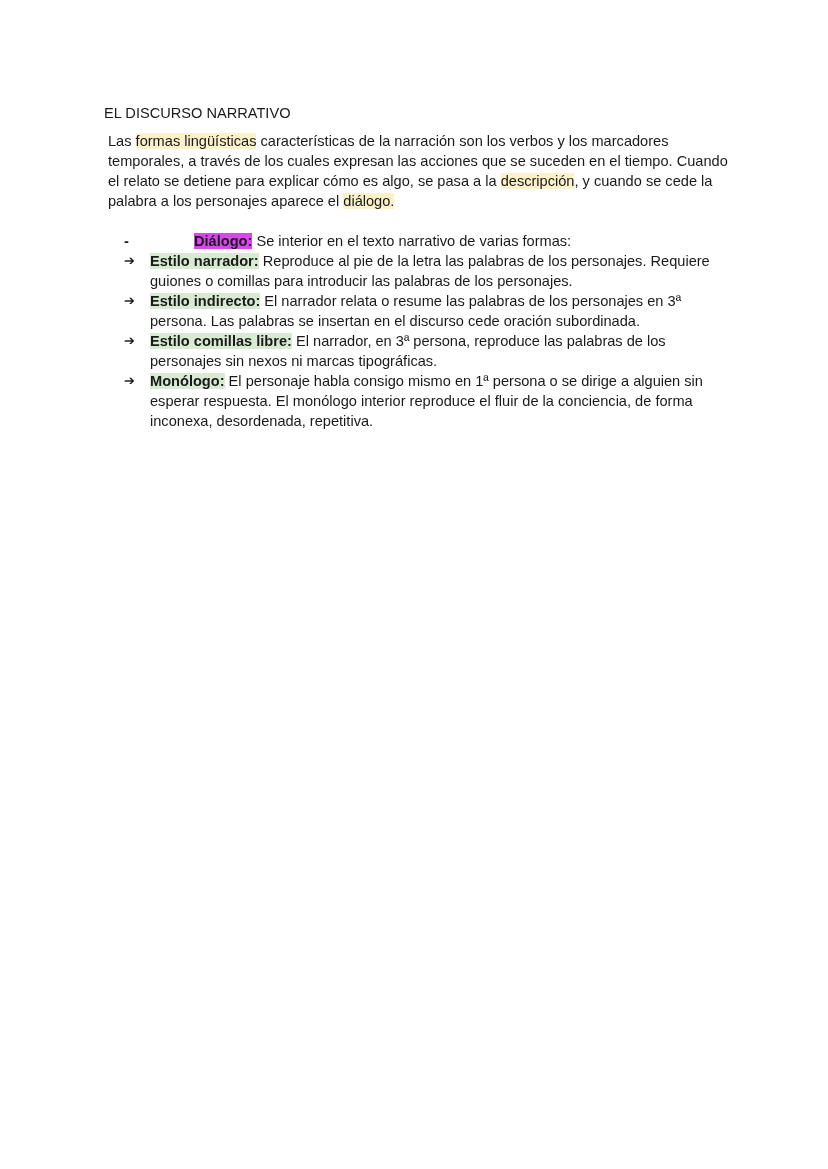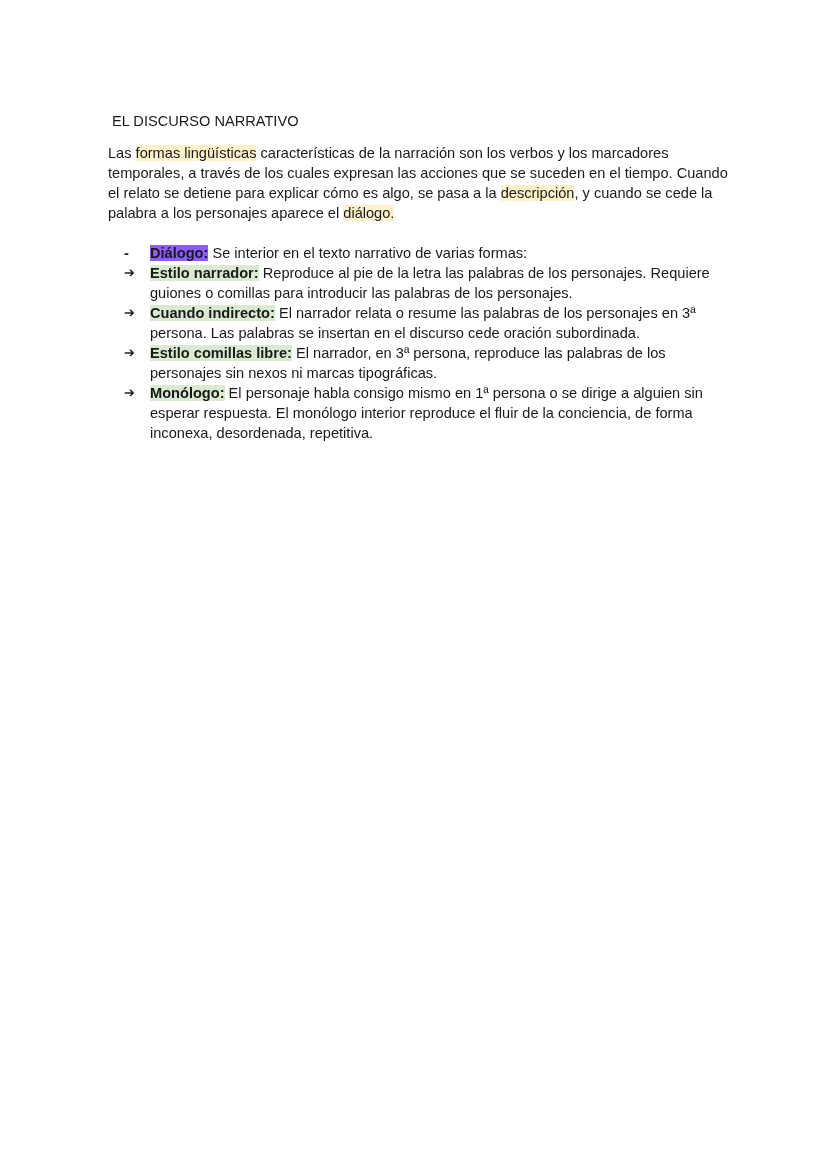--- a/index.html
+++ b/index.html
@@ -2,24 +2,24 @@
 <html><head>
 <meta charset="utf-8">
 <style>
   html, body { margin: 0; padding: 0; }
   body {
     width: 828px; height: 1169px; background: #ffffff;
     font-family: "Liberation Sans", sans-serif; color: #1a1a1a;
     position: relative; overflow: hidden;
   }
   .page { position: absolute; left: 100px; top: 99px; width: 640px; font-size: 14.6px; line-height: 20px; }
-  .title { margin: 12px; font-weight: normal; font-size: 14.6px; }
+  .title { margin: 4px; font-weight: normal; font-size: 14.6px; }
   .para { margin: 8px; }
   .hl-yellow { background: #fdf1c9; }
-  .hl-blue { background: #8b5cf6; }
+  .hl-blue { background: #d946ef; margin-left: 44px; }
   .hl-green { background: #d9ead3; }
   .list { margin-top: 20px; }
   .dash-item { position: relative; padding-left: 50px; }
   .dash { position: absolute; left: 24px; top: 0; font-weight: bold; }
   .sublist { list-style: none; margin: 0; padding: 0 0 0 50px; }
   .sub-item { position: relative; padding-left: 0; }
   .arrow { position: absolute; left: -26px; top: 0; font-size: 13px; }
   b { font-weight: bold; }
 </style>
 </head>
@@ -34,21 +34,21 @@
       <span class="dash">-</span>
       <b class="hl-blue">Diálogo:</b><span> Se interior en el texto narrativo de varias formas:</span>
     </div>
     <ul class="sublist">
       <li class="sub-item">
         <span class="arrow">➔</span>
         <b class="hl-green">Estilo narrador:</b><span> Reproduce al pie de la letra las palabras de los personajes. Requiere guiones o comillas para introducir las palabras de los personajes.</span>
       </li>
       <li class="sub-item">
         <span class="arrow">➔</span>
-        <b class="hl-green">Cuando indirecto:</b><span> El narrador relata o resume las palabras de los personajes en 3ª persona. Las palabras se insertan en el discurso cede oración subordinada.</span>
+        <b class="hl-green">Estilo indirecto:</b><span> El narrador relata o resume las palabras de los personajes en 3ª persona. Las palabras se insertan en el discurso cede oración subordinada.</span>
       </li>
       <li class="sub-item">
         <span class="arrow">➔</span>
         <b class="hl-green">Estilo comillas libre:</b><span> El narrador, en 3ª persona, reproduce las palabras de los personajes sin nexos ni marcas tipográficas.</span>
       </li>
       <li class="sub-item">
         <span class="arrow">➔</span>
         <b class="hl-green">Monólogo:</b><span> El personaje habla consigo mismo en 1ª persona o se dirige a alguien sin esperar respuesta. El monólogo interior reproduce el fluir de la conciencia, de forma inconexa, desordenada, repetitiva.</span>
       </li>
     </ul>

